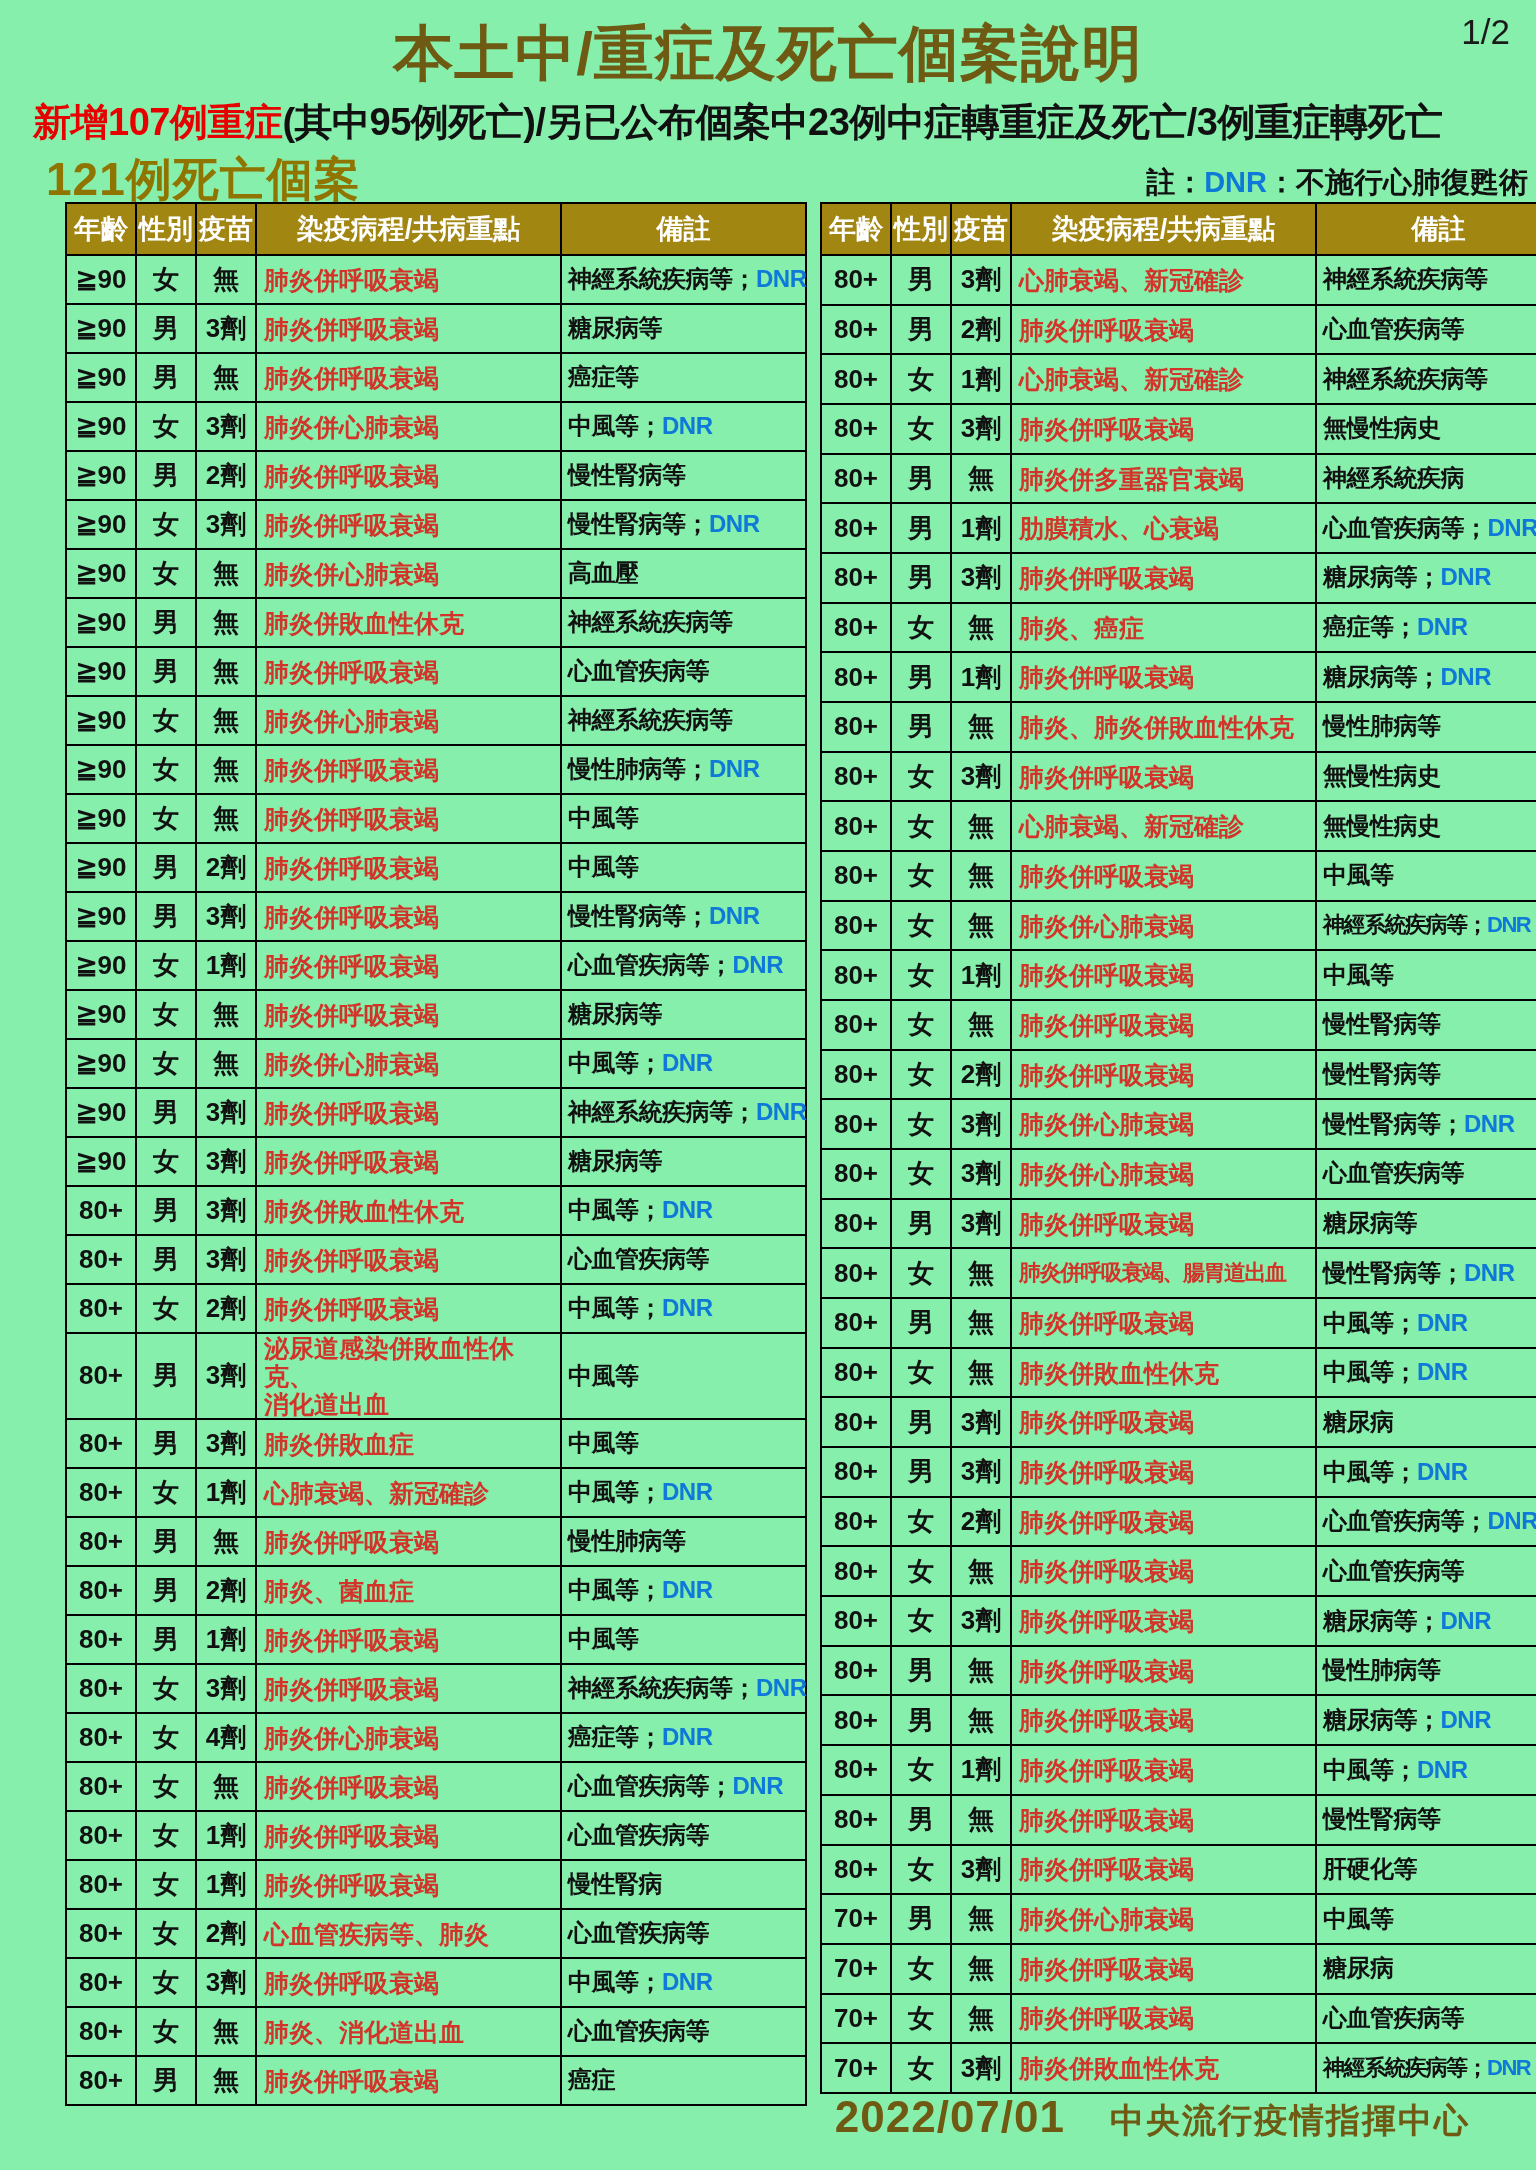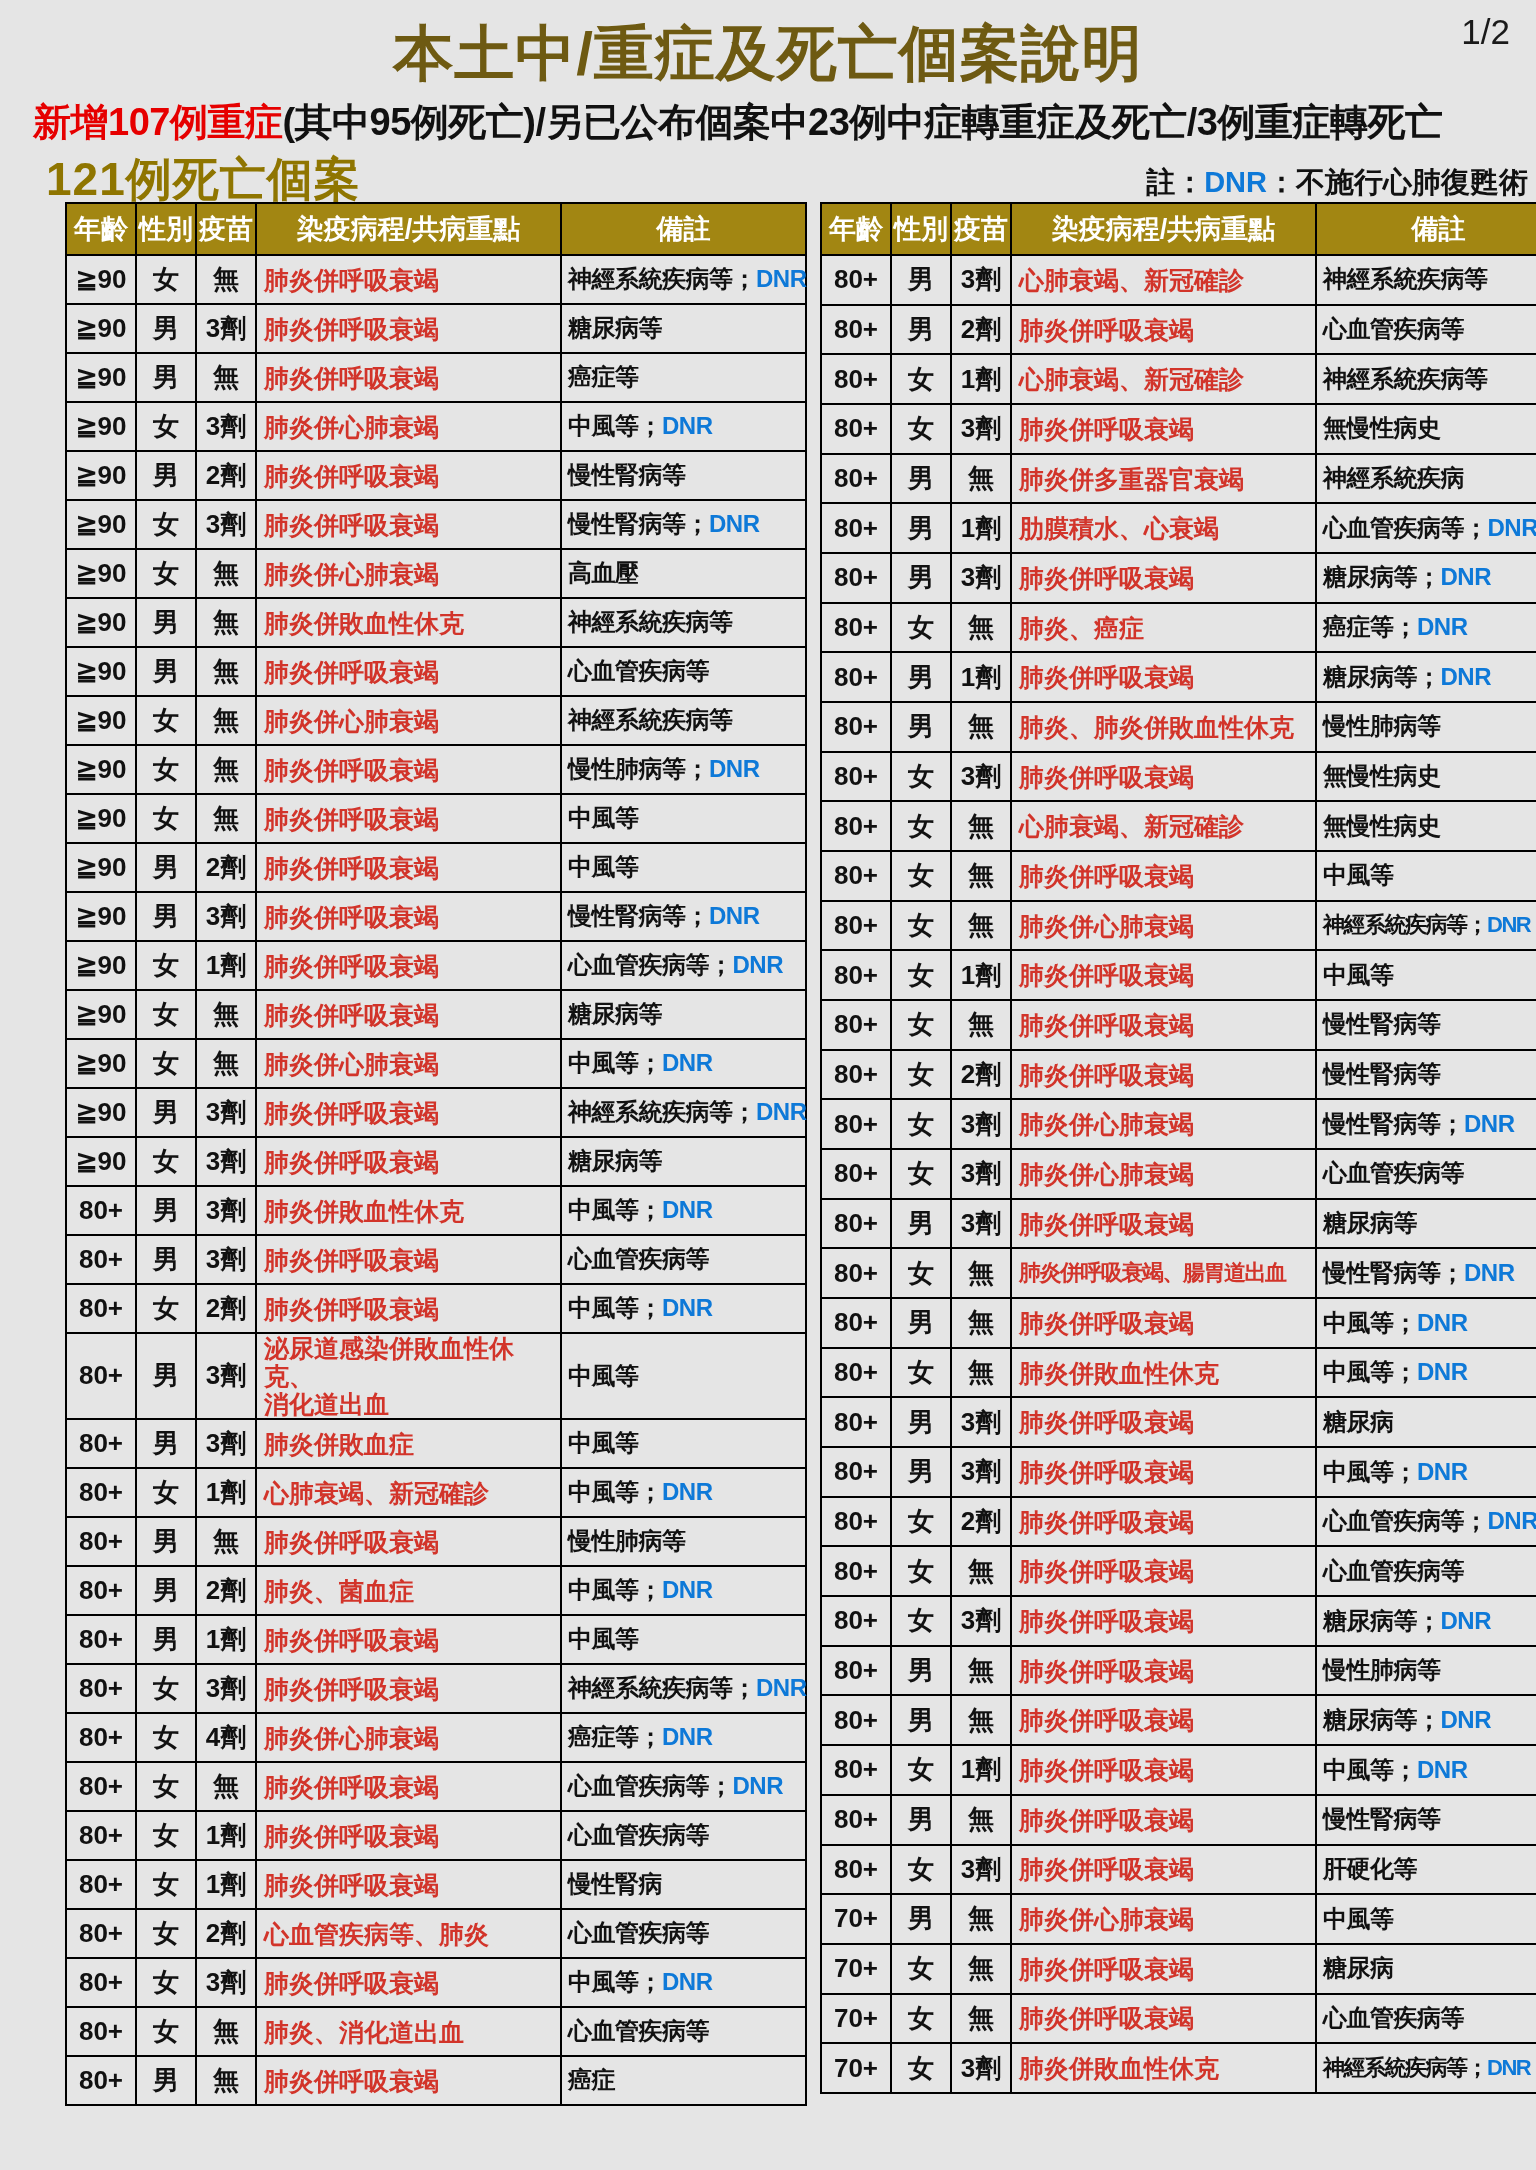--- a/index.html
+++ b/index.html
@@ -1,16 +1,16 @@
 <!DOCTYPE html>
 <html><head>
 <meta charset="utf-8">
 <style>
   html,body{margin:0;padding:0;background:#ffffff;}
-  .page{position:relative;width:1536px;height:2170px;background:#e5e5e5;overflow:hidden;
+  .page{position:relative;width:1536px;height:2170px;background:#86efac;overflow:hidden;
         font-family:"Liberation Sans", sans-serif;color:#111;}
   .title{position:absolute;top:14px;left:0;width:1536px;text-align:center;
          font-size:60px;font-weight:bold;color:#6E5A12;letter-spacing:1px;white-space:nowrap;}
   .page-num{position:absolute;top:12px;right:26px;font-size:35px;font-weight:500;color:#1a1a1a;}
   .subtitle1{position:absolute;top:97px;left:33px;font-size:38px;font-weight:bold;
              color:#111;white-space:nowrap;letter-spacing:-0.5px;}
   .subtitle1 .hl{color:#E60000;}
   .subtitle2{position:absolute;top:149px;left:46px;font-size:46px;font-weight:bold;color:#8F7500;letter-spacing:1px;}
   .note{position:absolute;top:163px;right:8px;font-size:29px;font-weight:600;color:#111;white-space:nowrap;}
   .note .dnr-blue{color:#0E79D8;}
@@ -644,14 +644,17 @@
       <div class="strip-line" style="top: 1542px;"></div>
       <div class="strip-line" style="top: 1592px;"></div>
       <div class="strip-line" style="top: 1642px;"></div>
       <div class="strip-line" style="top: 1691px;"></div>
       <div class="strip-line" style="top: 1741px;"></div>
       <div class="strip-line" style="top: 1791px;"></div>
       <div class="strip-line" style="top: 1840px;"></div>
       <div class="strip-line" style="top: 1890px;"></div>
     </div>
 
+  <div class="footer">
+    <span class="date">2022/07/01</span><span class="org">中央流行疫情指揮中心</span>
+  </div>
 
 </div>
 
 </body></html>

